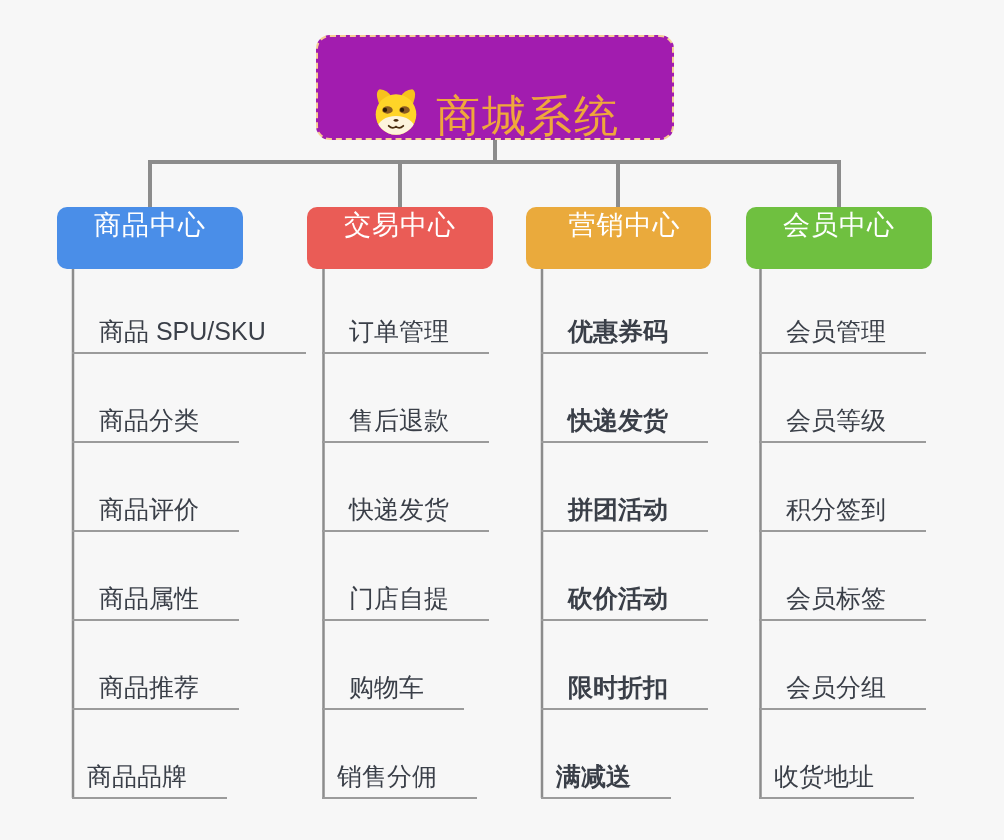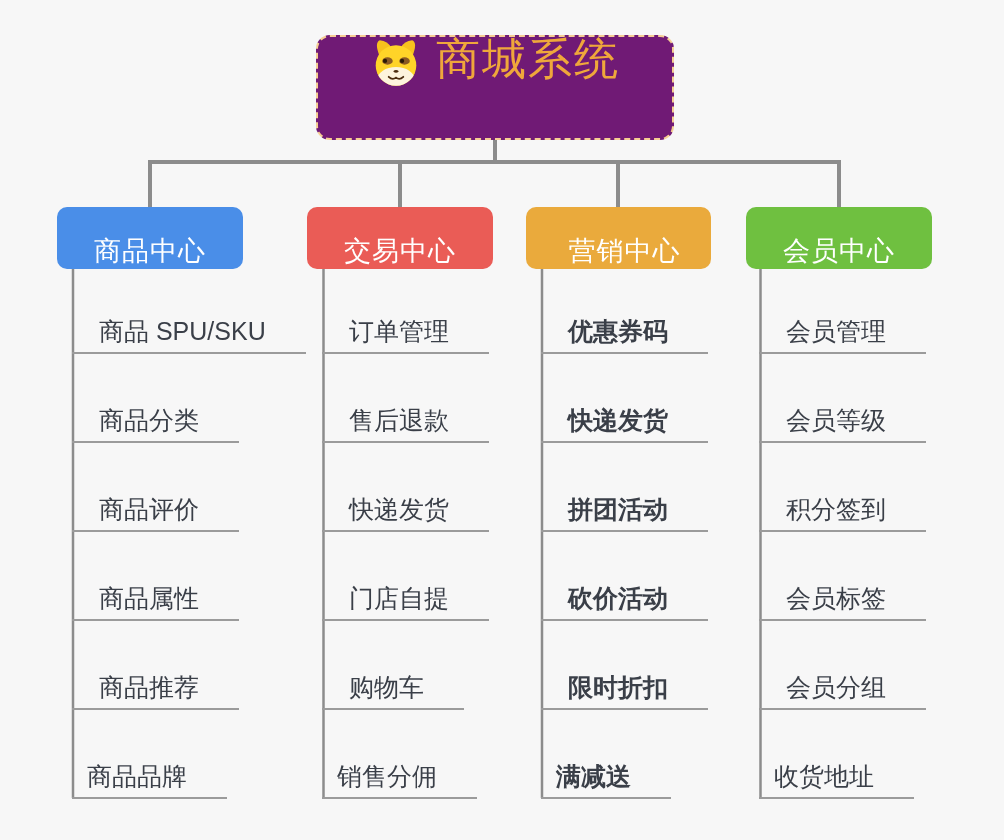--- a/index.html
+++ b/index.html
@@ -10,34 +10,34 @@
     position:relative;overflow:hidden;
   }
   .canvas{position:absolute;inset:0;width:1004px;height:840px;}
 
   
   .connectors{position:absolute;left:0;top:0;width:1004px;height:840px;pointer-events:none;}
 
   
   .root-topic{
     position:absolute;left:316px;top:35px;width:358px;height:105px;
-    background:#701a75;border:2px dashed var(--root-border,#f6ce93);
+    background:#a21caf;border:2px dashed var(--root-border,#f6ce93);
     border-radius:14px;box-sizing:border-box;
-    display:flex;align-items:flex-start;justify-content:center;gap:14px;
+    display:flex;align-items:flex-end;justify-content:center;gap:14px;
     cursor:default;
   }
   .root-title{
     font-size:44px;letter-spacing:2px;color:var(--root-color,#efa73b);
     line-height:1;white-space:nowrap;
   }
 
   
   .branch-topic{
     position:absolute;top:207px;height:62px;border-radius:10px;
-    display:flex;align-items:flex-end;justify-content:center;
+    display:flex;align-items:flex-start;justify-content:center;
     color:#ffffff;font-size:27px;letter-spacing:1px;white-space:nowrap;
     box-sizing:border-box;
   }
   .b0{left:57px;width:186px;}
   .b1{left:307px;width:186px;}
   .b2{left:526px;width:185px;}
   .b3{left:746px;width:186px;}
 
   
   .subtopic{

